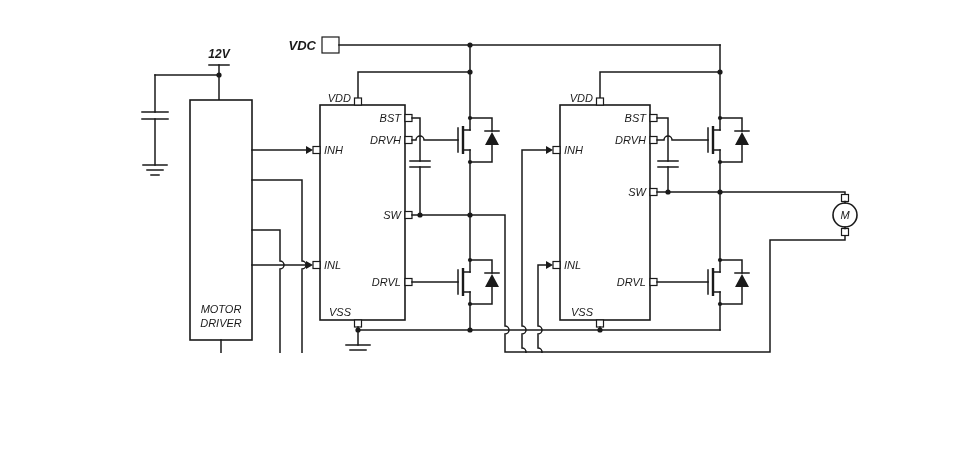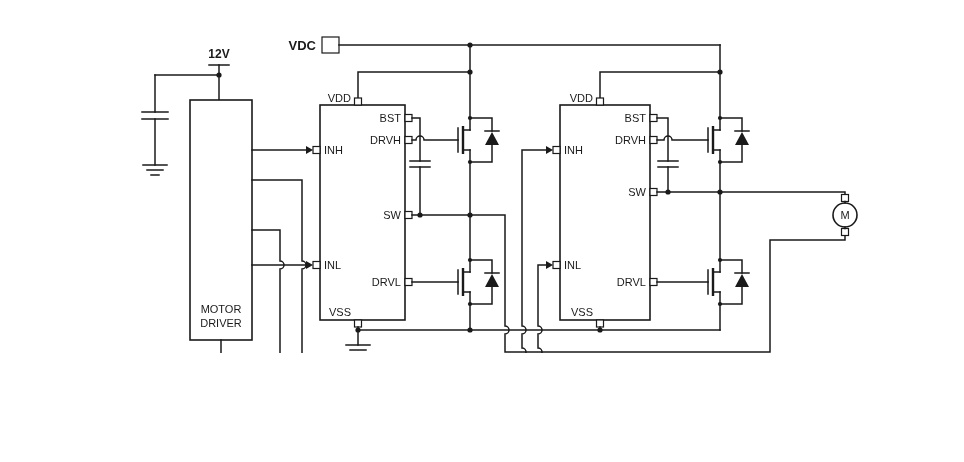--- a/index.html
+++ b/index.html
@@ -1,17 +1,17 @@
 <!DOCTYPE html>
 <html style="--line: #1a1a1a; --bg: #ffffff;"><head>
 <meta charset="utf-8">
 <style>
   :root { --line:#1a1a1a; --bg:#ffffff; }
   html,body { margin:0; padding:0; background:var(--bg); }
-  .stage { width:964px; height:353px; position:relative; background:var(--bg); }
+  .stage { width:964px; height:353px; position:relative; background:var(--bg);font-style:italic; }
   svg { display:block; }
   .w   { fill:none; stroke:var(--line); stroke-width:1.5; stroke-linecap:square; }
   .wt  { fill:none; stroke:var(--line); stroke-width:2.4; }
   .box { fill:var(--bg); stroke:var(--line); stroke-width:1.6; }
   .pin { fill:var(--bg); stroke:var(--line); stroke-width:1.2; }
   .dot { fill:var(--line); stroke:none; }
   .tri { fill:var(--line); stroke:none; }
   text { font-family:"Liberation Sans", sans-serif; font-size:11px; fill:var(--line); }
   .b   { font-weight:bold; }
   .s13 { font-size:13px; }

